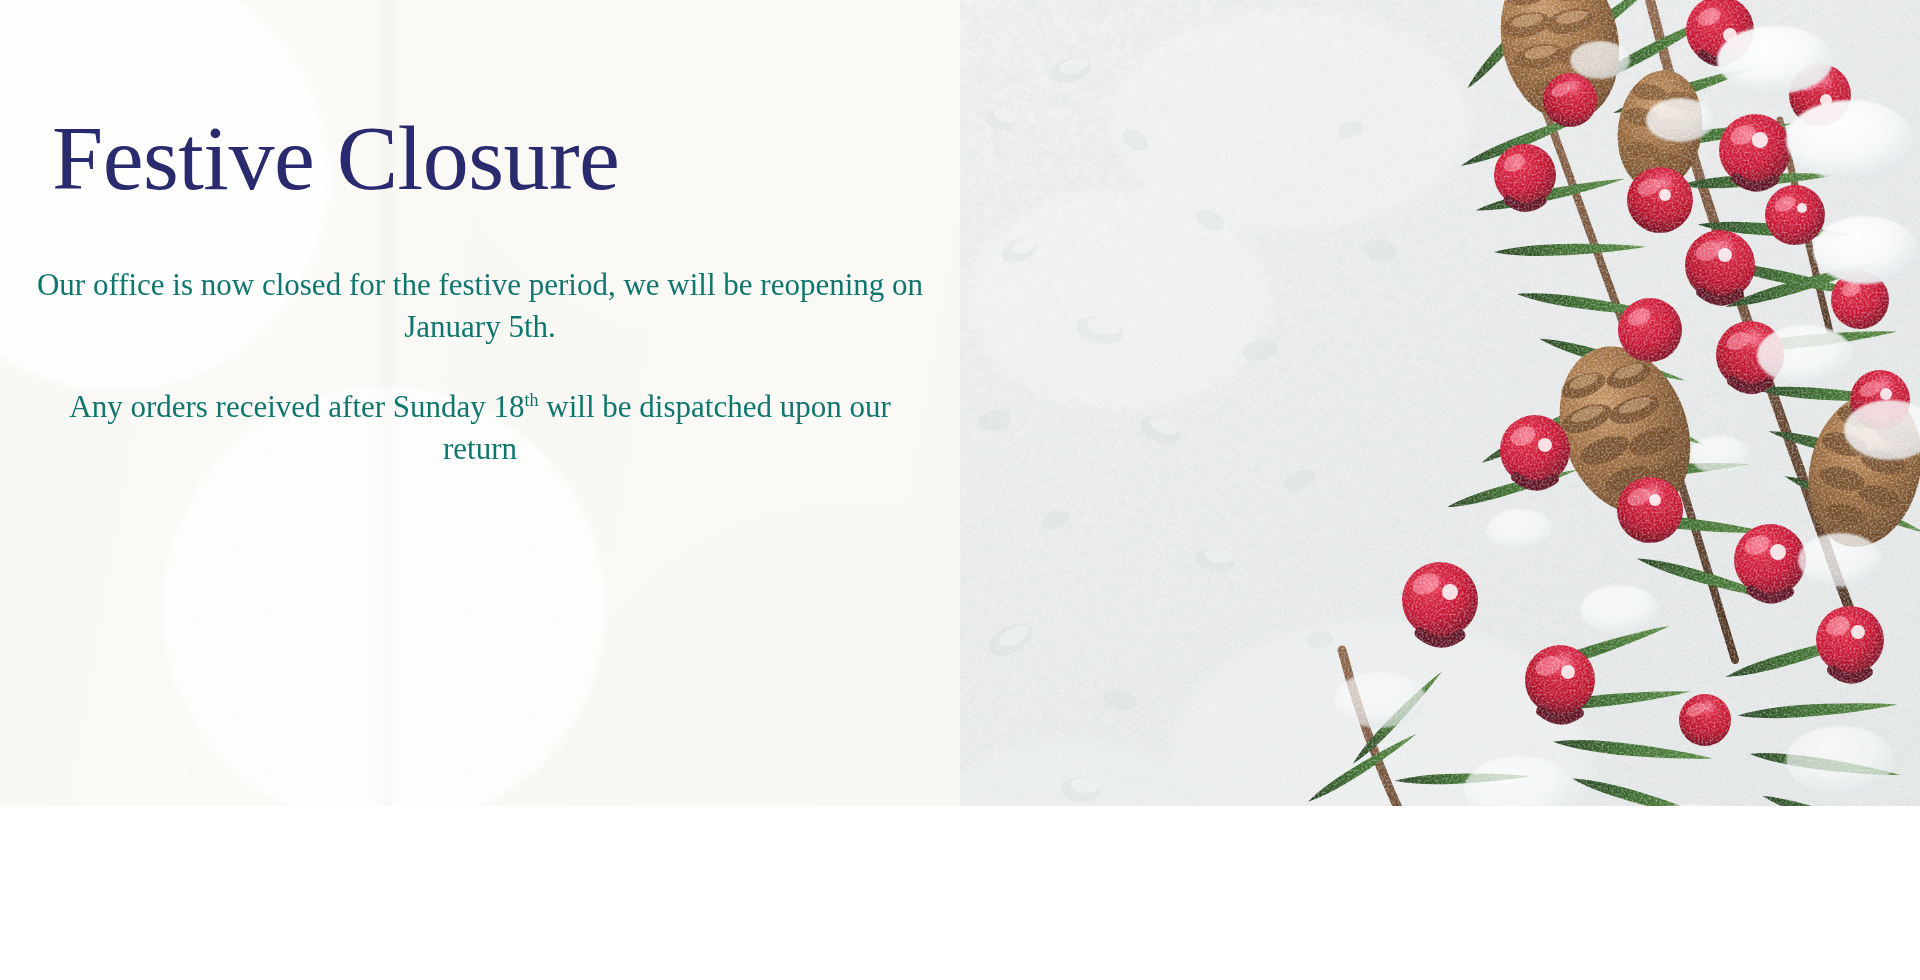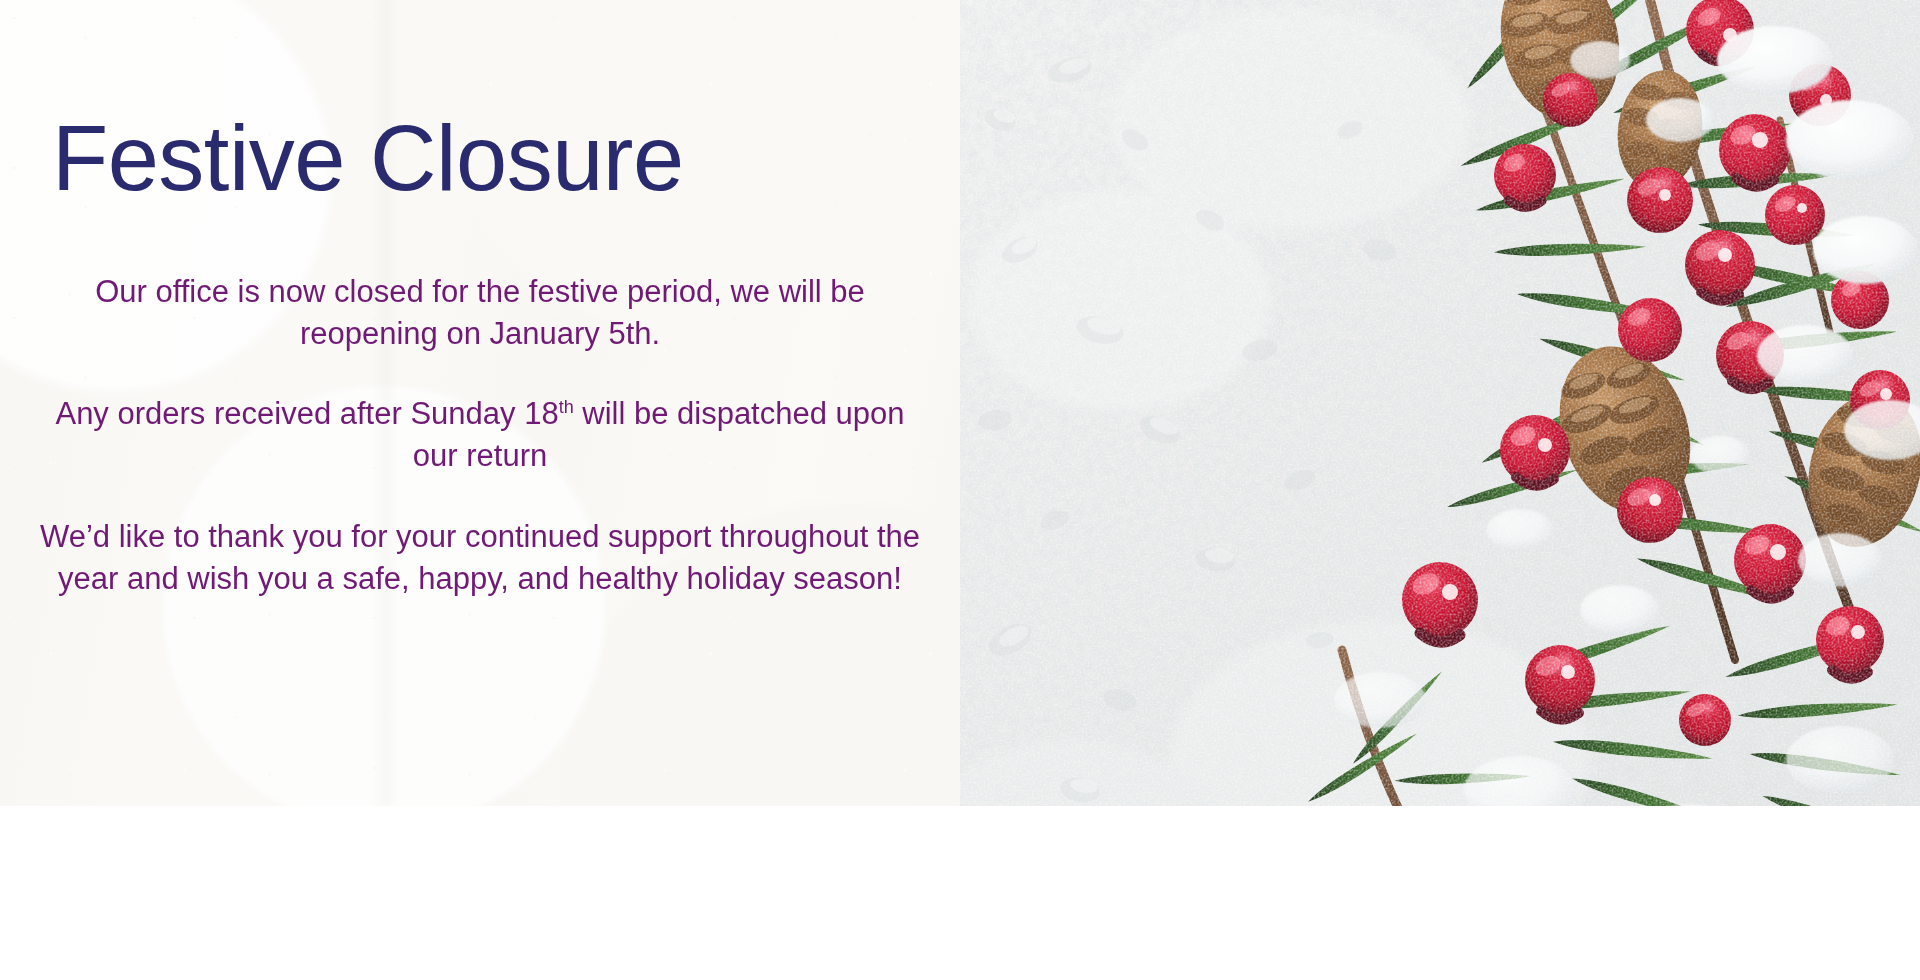--- a/index.html
+++ b/index.html
@@ -13,20 +13,21 @@
   body {
     font-family: "Liberation Sans", "DejaVu Sans", sans-serif;
   }
 
   #slide {
     position: relative;
     width: 1920px;
     height: 806px;
     display: flex;
     overflow: hidden;
+    font-family: Liberation Serif, serif;
   }
 
   
   #text-panel {
     position: relative;
     width: 960px;
     height: 980px;
     background: #faf9f6;
     overflow: hidden;
     flex: 0 0 960px;
@@ -91,22 +92,22 @@
     left: 30px;
     top: 256px;
     width: 900px;
     text-align: center;
     color: #2a2a6e;
     font-size: 31px;
     line-height: 1.36;
     font-weight: 400;
   }
   .para {
-    margin: 15px 0 38px 0;
-    color: #701a75;
+    margin: 8px 0 38px 0;
+    color: #0f766e;
   }
   .para:last-child { margin-bottom: 0; }
   .para sup {
     font-size: .58em;
     vertical-align: super;
     line-height: 0;
   }
 
   
   #photo {
@@ -132,21 +133,20 @@
     <div id="text-content">
 
       <h1 id="headline">Festive Closure</h1>
 
       <div id="body-block">
 
         <p class="para">Our office is now closed for the festive period, we will be reopening on January 5th.</p>
 
         <p class="para"><span>Any orders received after Sunday 18</span><sup>th</sup><span> will be dispatched upon our return</span></p>
 
-        <p class="para">We’d like to thank you for your continued support throughout the year and wish you a safe, happy, and healthy holiday season!</p>
 
       </div>
     </div>
   </section>
 
   <section id="photo">
     <svg id="photo-svg" viewBox="0 0 960 980" preserveAspectRatio="xMidYMid slice">
       <defs>
 
         <linearGradient id="snowBase" x1="0" y1="0" x2="1" y2="1">

